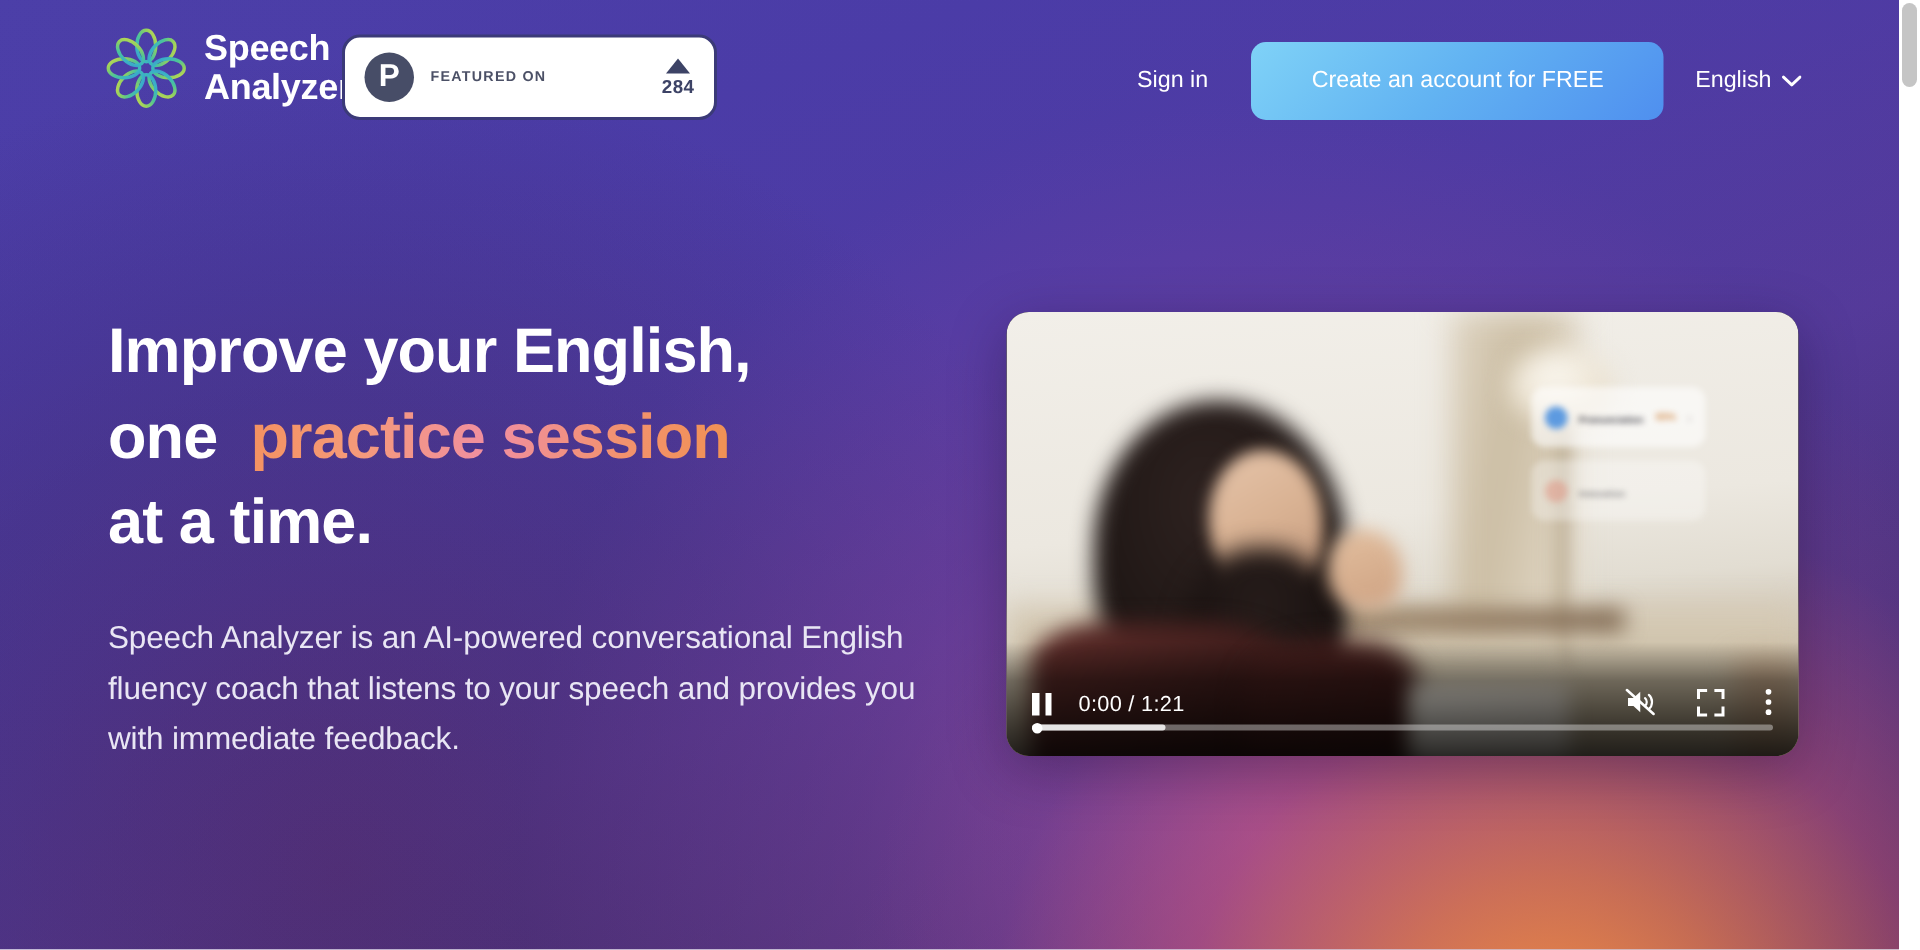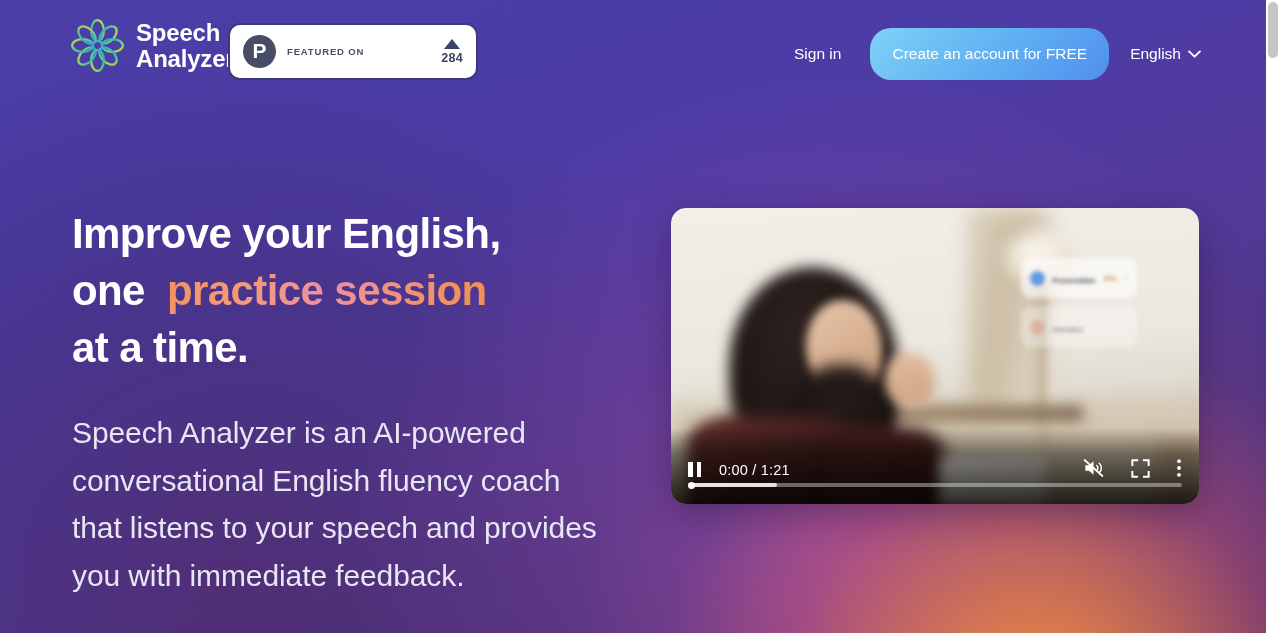--- a/index.html
+++ b/index.html
@@ -93,22 +93,22 @@
     position:absolute; right:65px; top:28px;
     display:flex; align-items:center; gap:0;
   }
   #signin {
     color:#ffffff; font-size:15.5px; font-weight:400;
     cursor:pointer; margin-right:29px; white-space:nowrap;
   }
   #cta-header {
     background:linear-gradient(135deg,#7fd2f7 0%, #62b3f2 48%, #4f8fef 100%);
     color:#ffffff; font-size:15.5px; font-weight:500;
-    border:none; border-radius:21px;
-    padding:0 22px; height:52px;
+    border:none; border-radius:10px;
+    padding:0 40px; height:52px;
     cursor:pointer; white-space:nowrap;
     font-family:"Liberation Sans", sans-serif;
   }
   #lang {
     display:flex; align-items:center; gap:7px;
     color:#ffffff; font-size:15.5px; cursor:pointer;
     margin-left:21px; white-space:nowrap;justify-content:space-between;
   }
   #lang svg { display:block; }
 
@@ -119,21 +119,21 @@
     line-height:1.36; letter-spacing:-0.6px;
   }
   #headline .line { white-space:nowrap; }
   .grad-text {
     background:linear-gradient(100deg, #f4915f 0%, #f59a78 22%, #f08fa0 50%, #f2926d 78%, #f09152 100%);
     -webkit-background-clip:text; background-clip:text;
     -webkit-text-fill-color:transparent; color:transparent;
   }
   #subtext {
     margin-top:33px;
-    color:#e9e6f4; font-size:30px; font-weight:400;
+    color:#e9e6f4; font-size:21px; font-weight:400;
     line-height:1.58; letter-spacing:-0.1px;
     max-width:545px;
   }
   #cta-hero {
     position:absolute; left:2px; top:361px;
     width:298px; height:53px;
     border:none; border-radius:27px;
     background:linear-gradient(150deg,#8ad7f8 0%, #6cbcf4 40%, #4f93f0 100%);
     color:#ffffff; font-size:19px; font-weight:500;
     cursor:pointer;

